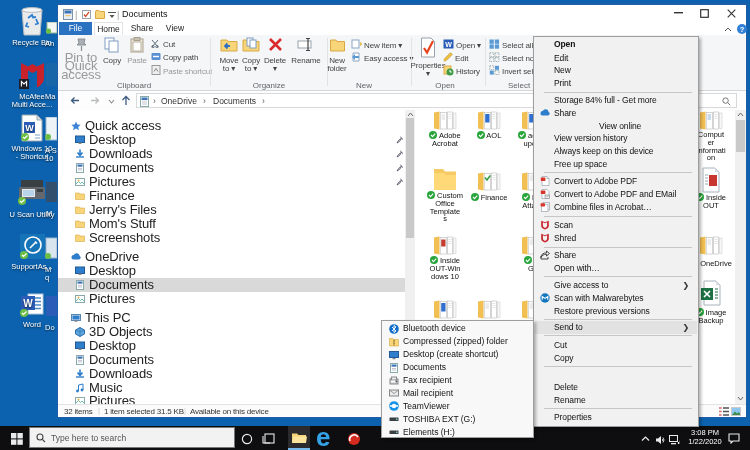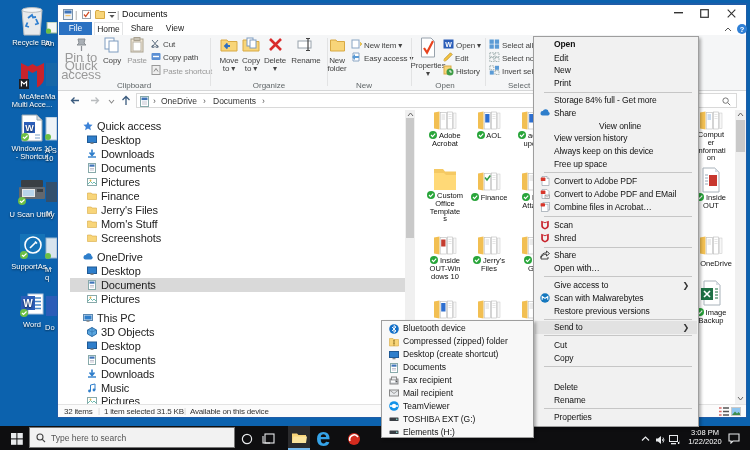--- a/index.html
+++ b/index.html
@@ -19,21 +19,21 @@
 .bigbtn { position:absolute; top:2px; text-align:center; font-size:8px; color:#444; line-height:8.5px; letter-spacing:-0.15px; }
 .bigbtn.dis { color:#9a9a9a; }
 .smallrow { position:absolute; font-size:8px; color:#444; line-height:9px; white-space:nowrap; letter-spacing:-0.15px; }
 .smallrow.dis { color:#9a9a9a; }
 #addrrow { position:absolute; left:0; top:86px; width:100%; height:19px; background:#fdfdfd; }
 #addrfield { position:absolute; left:78px; top:2px; height:15px; width:468px; background:#fff; border:1px solid #d9d9d9; font-size:8.5px; line-height:14px; color:#333; }
 #searchfield { position:absolute; right:9px; top:2px; width:128px; height:15px; background:#fff; border:1px solid #d9d9d9; }
 
 #main { position:absolute; left:0; top:105px; right:0; bottom:13px; background:#fff; }
 #navpane { position:absolute; left:0; top:0; width:347px; height:100%; overflow:hidden; }
-.nitem { position:absolute; left:12px; width:100%; height:14px; line-height:14px; font-size:11px; color:#222; white-space:nowrap; letter-spacing:-0.1px; }
+.nitem { position:absolute; left:0; width:100%; height:14px; line-height:14px; font-size:13px; color:#222; white-space:nowrap; letter-spacing:-0.1px; }
 .nitem .ic { position:absolute; left:13px; top:2px; width:10px; height:10px; }
 .nitem .ic2 { left:17px; }
 .nitem span { position:absolute; left:27px; }
 .nitem .t2 { left:31px; }
 .pin { position:absolute; left:338px; top:3px; width:8px; height:8px; }
 #navsb { position:absolute; left:347px; top:0; width:10px; height:100%; background:#f0f0f0; }
 #navsb .thumb { position:absolute; left:1px; top:8px; width:8px; height:120px; background:#c9c9c9; }
 #files { position:absolute; left:357px; top:0; right:11px; height:100%; }
 #rightsb { position:absolute; right:0; top:0; width:11px; height:100%; background:#f0f0f0; }
 #rightsb .thumb { position:absolute; left:1px; top:10px; width:9px; height:32px; background:#c9c9c9; }
@@ -651,34 +651,20 @@
             <rect x="8.2" y="2.5" width="6.3" height="16.5" fill="#fff" stroke="#b8b8b8" stroke-width=".6"></rect>
             <rect x="9.2" y="4.5" width="4.3" height="7" fill="#c43c30"></rect>
             <rect x="15.5" y="2" width="5" height="17" fill="#fff" stroke="#b8b8b8" stroke-width=".6"></rect>
             <path d="M16.5 4.5 h3 M16.5 6.5 h3 M16.5 8.5 h3" stroke="#d5d5d5" stroke-width=".6"></path>
             <rect x="21.3" y="3" width="2.7" height="15.5" fill="#f7f7f7" stroke="#c5c5c5" stroke-width=".5"></rect>
           </svg>
           <div class="flabel"><svg width="8" height="8" viewBox="0 0 8 8" style="vertical-align:-1px;">
               <circle cx="4" cy="4" r="4" fill="#28a53a"></circle>
               <path d="M2 4 l1.5 1.6 L6.2 2.6" stroke="#fff" stroke-width="1.1" fill="none"></path>
             </svg> Inside<br>OUT-Win<br>dows 10</div>
-        </div>
-      <div class="fitem" style="left:52px;top:125px;width:44px;">
-          <svg width="26" height="21" viewBox="0 0 26 21" style="display:block;margin:0 auto;">
-            <path d="M2 2.5 L7.5 1.5 L7.5 19.5 L2 18.5 Z" fill="#f2bf52"></path>
-            <rect x="8.2" y="2.5" width="6.3" height="16.5" fill="#fff" stroke="#b8b8b8" stroke-width=".6"></rect>
-            <path d="M9.5 5 h3.5 M9.5 7 h3.5 M9.5 9 h3.5" stroke="#c9c9c9" stroke-width=".7"></path>
-            <rect x="15.5" y="2" width="5" height="17" fill="#fff" stroke="#b8b8b8" stroke-width=".6"></rect>
-            <path d="M16.5 4.5 h3 M16.5 6.5 h3 M16.5 8.5 h3" stroke="#d5d5d5" stroke-width=".6"></path>
-            <rect x="21.3" y="3" width="2.7" height="15.5" fill="#f7f7f7" stroke="#c5c5c5" stroke-width=".5"></rect>
-          </svg>
-          <div class="flabel"><svg width="8" height="8" viewBox="0 0 8 8" style="vertical-align:-1px;">
-              <circle cx="4" cy="4" r="4" fill="#28a53a"></circle>
-              <path d="M2 4 l1.5 1.6 L6.2 2.6" stroke="#fff" stroke-width="1.1" fill="none"></path>
-            </svg> Jerry's<br>Files</div>
         </div>
       <div class="fitem" style="left:96px;top:125px;width:44px;">
           <svg width="26" height="21" viewBox="0 0 26 21" style="display:block;margin:0 auto;">
             <path d="M2 2.5 L7.5 1.5 L7.5 19.5 L2 18.5 Z" fill="#f2bf52"></path>
             <rect x="8.2" y="2.5" width="6.3" height="16.5" fill="#fff" stroke="#b8b8b8" stroke-width=".6"></rect>
             <path d="M9.5 5 h3.5 M9.5 7 h3.5 M9.5 9 h3.5" stroke="#c9c9c9" stroke-width=".7"></path>
             <rect x="15.5" y="2" width="5" height="17" fill="#fff" stroke="#b8b8b8" stroke-width=".6"></rect>
             <path d="M16.5 4.5 h3 M16.5 6.5 h3 M16.5 8.5 h3" stroke="#d5d5d5" stroke-width=".6"></path>
             <rect x="21.3" y="3" width="2.7" height="15.5" fill="#f7f7f7" stroke="#c5c5c5" stroke-width=".5"></rect>
           </svg>

